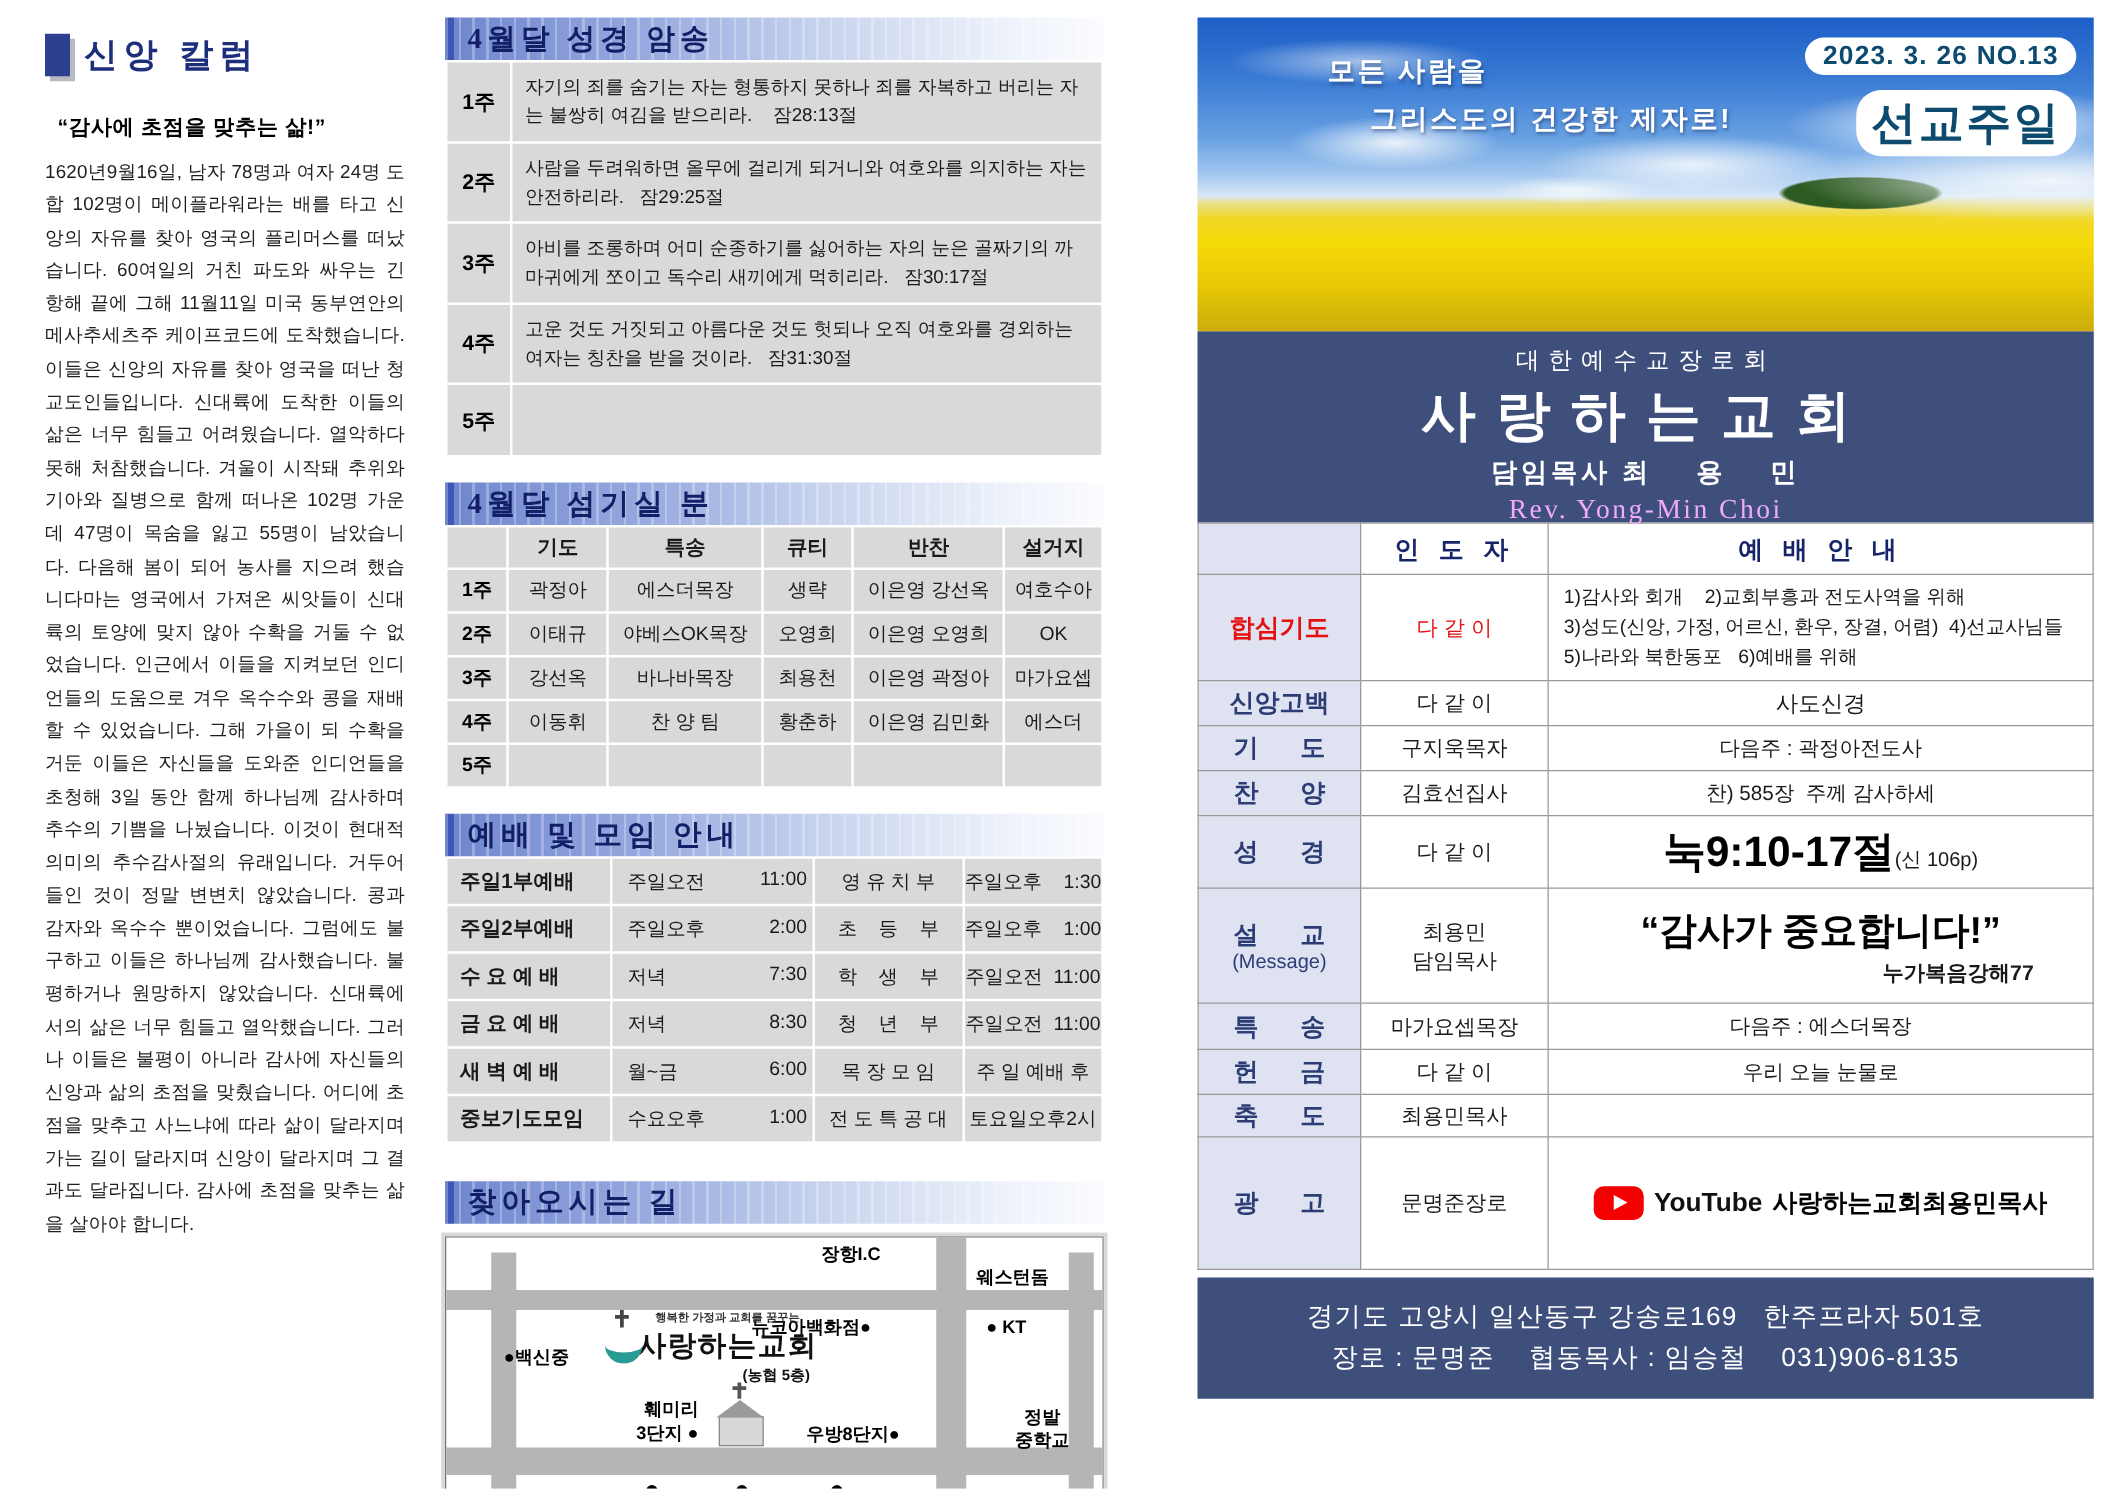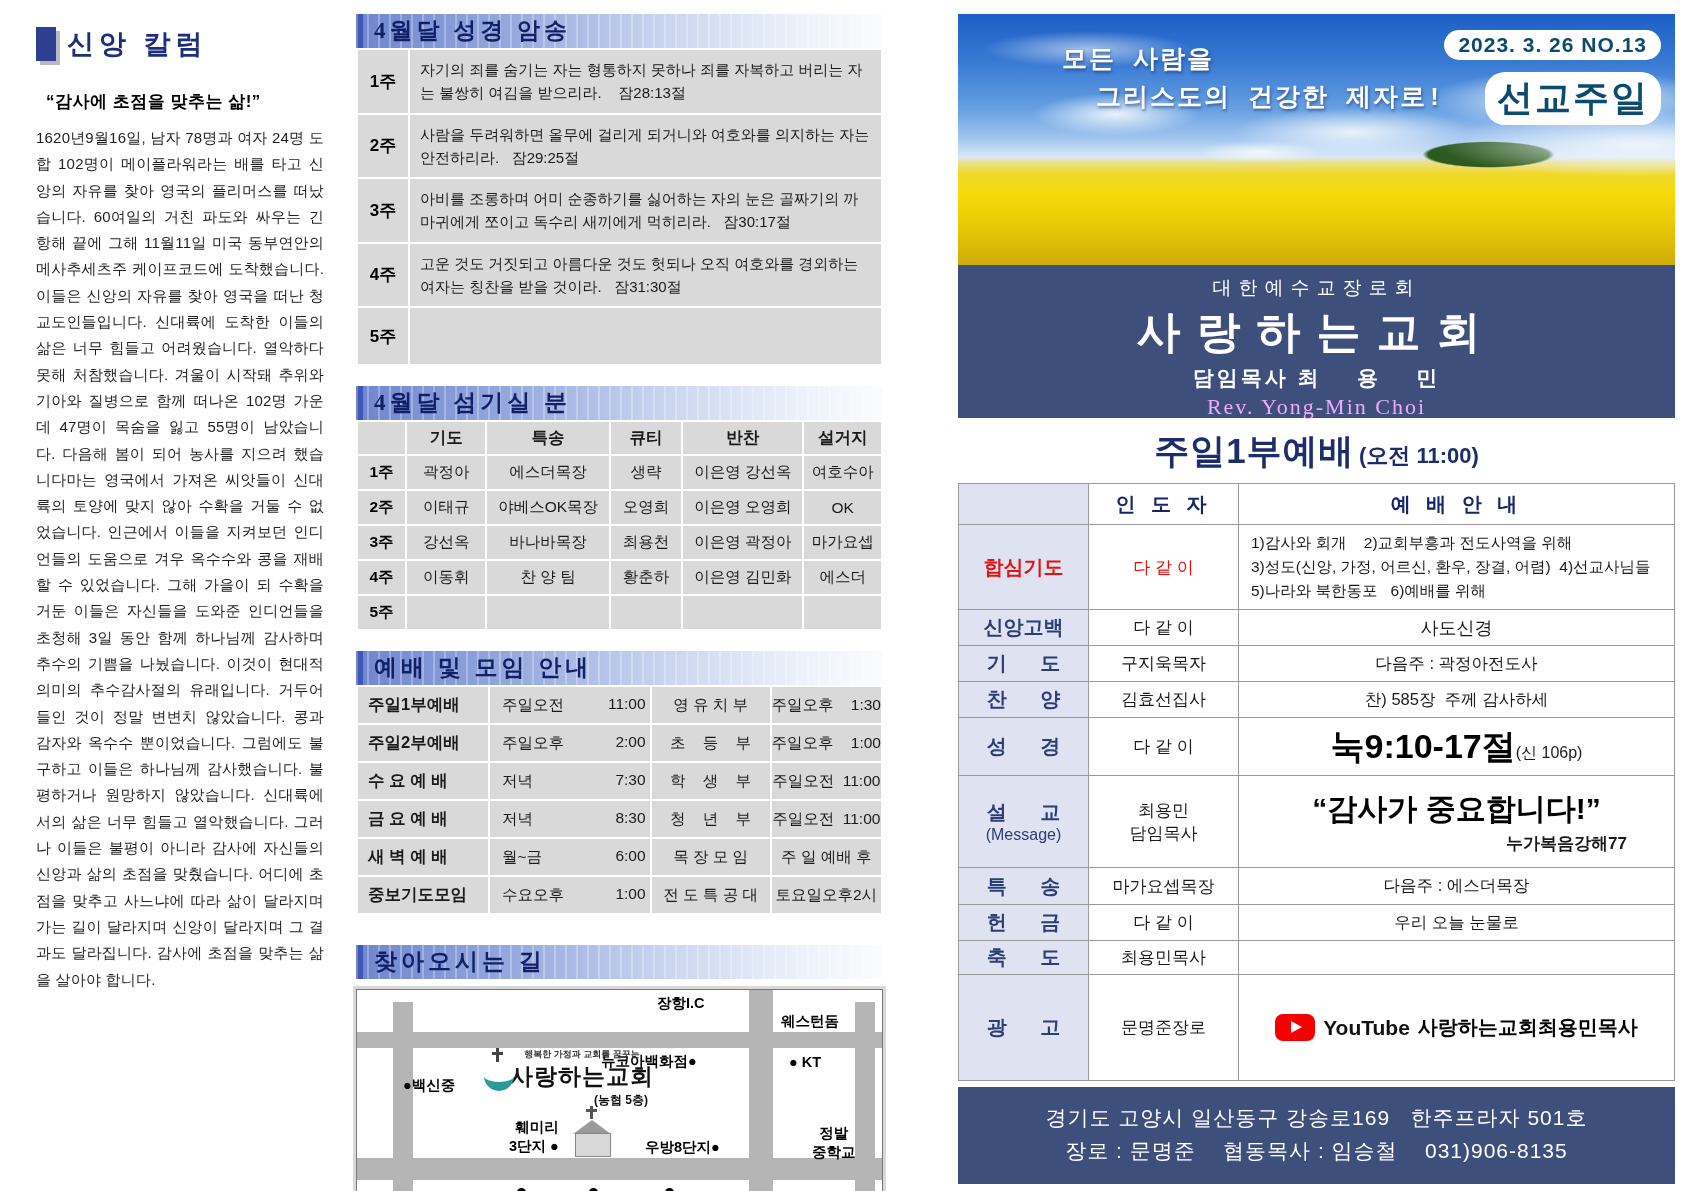--- a/index.html
+++ b/index.html
@@ -65,22 +65,22 @@
     background:
       radial-gradient(ellipse 150px 26px at 18% 14%, rgba(255,255,255,.55), transparent 70%),
       radial-gradient(ellipse 120px 30px at 22% 40%, rgba(255,255,255,.85), transparent 70%),
       radial-gradient(ellipse 210px 42px at 86% 34%, rgba(255,255,255,.95), transparent 70%),
       radial-gradient(ellipse 170px 34px at 55% 47%, rgba(255,255,255,.8), transparent 70%),
       radial-gradient(ellipse 280px 46px at 95% 52%, rgba(242,247,252,.95), transparent 72%),
       radial-gradient(ellipse 90px 16px at 42% 55%, rgba(255,255,255,.75), transparent 70%),
       radial-gradient(ellipse 110px 22px at 74% 56%, #2d5a20 0%, #2d5a20 55%, transparent 60%),
       linear-gradient(180deg,#1c5ec6 0%,#3a7bd4 20%,#67a0e2 38%,#a3c7ef 50%,#d9e8f7 57%,#e9e08e 59%,#f1d826 64%,#f5da08 72%,#e5c706 86%,#cdac0c 100%);
   }
-  .slogan { position:absolute; color:#fff; font-family:Liberation Mono, monospace; font-weight:bold;
-            font-size:25px; letter-spacing:2px; text-shadow:1px 2px 3px rgba(20,40,90,.55); }
+  .slogan { position:absolute; color:#fff; font-family:Liberation Sans, sans-serif; font-weight:bold;
+            font-size:22px; letter-spacing:2px; text-shadow:1px 2px 3px rgba(20,40,90,.55); }
   .slogan.s1 { left:104px; top:28px; }
   .slogan.s2 { left:138px; top:66px; }
   .pill { position:absolute; background:#fff; border-radius:16px; color:#0c4a6e; font-weight:bold; text-align:center; }
   .pill.date { right:14px; top:16px; font-size:21px; padding:3px 14px; letter-spacing:1px; }
   .pill.special { right:14px; top:58px; font-size:36px; padding:2px 12px; letter-spacing:2px; border-radius:20px; }
 
   .band { height:153px; background:#3e4f7c; color:#fff; text-align:center; box-sizing:border-box; padding-top:10px; }
   .band-denom { font-family:"Liberation Serif", serif; font-size:19px; letter-spacing:7px; }
   .band-name { font-size:44px; font-weight:bold; letter-spacing:16px; margin-top:2px; }
   .band-pastor { font-size:21px; font-weight:bold; letter-spacing:3px; margin-top:2px; white-space:pre; }
@@ -320,24 +320,20 @@
       <div class="pill special">선교주일</div>
     </div>
 
     <div class="band">
       <div class="band-denom">대한예수교장로회</div>
       <div class="band-name">사랑하는교회</div>
       <div class="band-pastor">담임목사 최    용    민</div>
       <div class="band-en">Rev. Yong-Min Choi</div>
     </div>
 
-    <div class="service-title">
-      <span class="t1">주일1부예배</span>
-      <span class="t2">(오전 11:00)</span>
-    </div>
 
     <table class="rtable">
       <colgroup>
           <col style="width:130px">
           <col style="width:150px">
           <col>
         </colgroup>
       <tbody>
           <tr class="rhead" style="height:38px">
         <td class="corner"></td>

